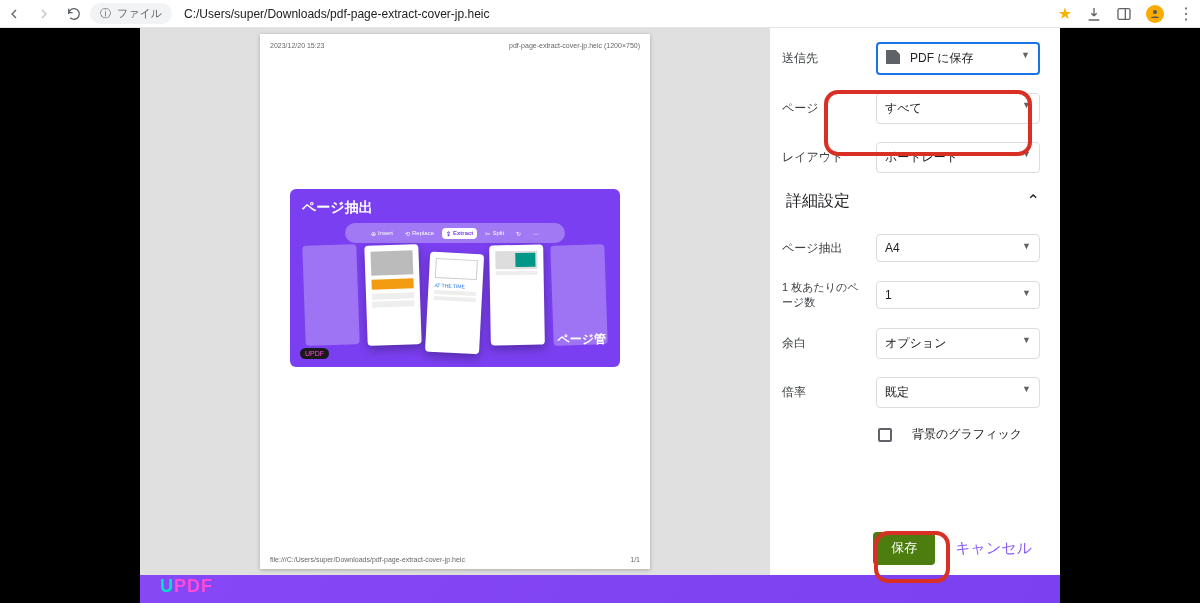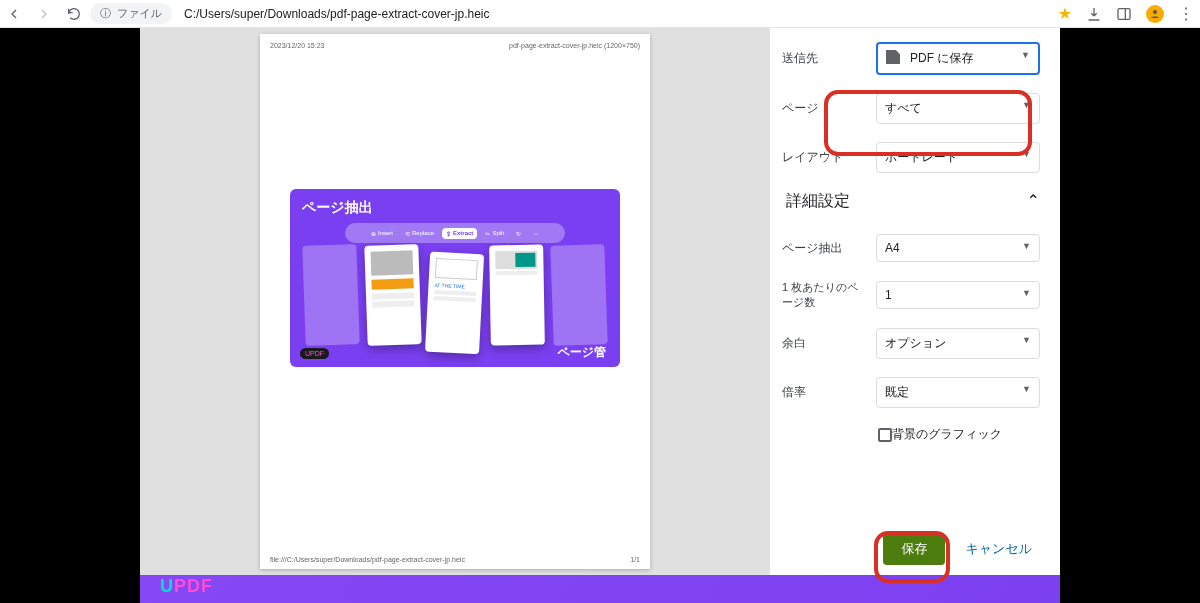--- a/index.html
+++ b/index.html
@@ -43,37 +43,37 @@
   .mini-toolbar { margin: 6px auto 0; width: 220px; height: 20px; background: rgba(255,255,255,0.3); border-radius: 10px; display: flex; align-items: center; justify-content: center; gap: 4px; }
   .mini-tool { font-size: 6px; color: #fff; padding: 2px 4px; border-radius: 4px; display:flex; align-items:center; gap:2px;}
   .mini-tool.active { background: #fff; color: #7a3ff0; font-weight:600; }
   .cards-row { position: absolute; left: 14px; right: 14px; top: 56px; bottom: 22px; display: flex; gap: 8px; }
   .mini-card { flex: 1; background: #fff; border-radius: 4px; transform: rotate(-2deg); box-shadow: 0 4px 10px rgba(0,0,0,.3); padding:6px; font-size:5px; color:#555;}
   .mini-card.c2 { transform: rotate(3deg) translateY(8px); }
   .mini-card.c3 { transform: rotate(-1deg); }
   .mini-card.ghost-c { background: rgba(255,255,255,.28); box-shadow:none; }
   .orange-band { height:10px; background:#f39c12; margin:4px 0; }
   .teal-box { height:14px; width:20px; background:#009688; float:right; margin:2px;}
-  .hero-sub { position: absolute; right: 14px; bottom: 6px; font-size: 12px; font-weight:600; }
+  .hero-sub { position: absolute; right: 14px; bottom: 19px; font-size: 12px; font-weight:600; }
   .updf-pill { position:absolute; left:10px; bottom:8px; font-size:7px; background:#1a1a1a; color:#ff4bd8; padding:2px 5px; border-radius:8px;}
 
   
   .settings { width: 290px; background: #fff; padding: 14px 20px 12px 12px; font-size: 12px; color: #202124; position: relative; overflow: hidden; }
   .sett-head { display: flex; justify-content: space-between; font-size: 15px; margin-bottom: 18px; padding: 0 4px;}
   .sett-head .sheet-count { font-size: 11px; color: #5f6368; }
   .row { display: flex; align-items: center; margin-bottom: 18px; gap: 8px; }
   .row .lbl { width: 86px; font-size: 12px; color: #3c4043; }
   .drop { flex: 1; border: 1px solid #dadce0; border-radius: 4px; padding: 6px 8px; display: flex; align-items: flex-start; gap: 10px; font-size: 12px; position: relative; }
   .drop .chev { margin-left: auto; font-size: 9px; color: #5f6368; }
   .drop.highlight { border: 2px solid #1a73e8; }
   .section-hdr { display: flex; justify-content: space-between; font-size: 16px; margin: 8px 0 22px 4px; }
   .sett-foot { position: absolute; right: 18px; bottom: 10px; display: flex; gap: 10px; }
   .btn-save { background: #4d7c0f; color: #fff; padding: 7px 18px; border-radius: 4px; font-size: 13px; }
-  .btn-cancel { color: #0369a1; padding: 7px 10px; font-size: 13px; }
-  .chk-row { display: flex; align-items: center; gap: 0; margin-left: 96px; margin-bottom: 8px; font-size: 12px; }
+  .btn-cancel { color: #8b5cf6; padding: 7px 10px; font-size: 15px; }
+  .chk-row { display: flex; align-items: center; gap: 20px; margin-left: 96px; margin-bottom: 8px; font-size: 12px; }
   .chk { width: 14px; height: 14px; border: 2px solid #5f6368; border-radius: 2px; display: inline-flex; align-items:center; justify-content:center; }
   .chk.on { background: #1a73e8; border-color: #1a73e8; color: #fff; font-size:10px; }
 
   
   .annot { position: absolute; border: 4px solid #d93025; border-radius: 14px; pointer-events: none; }
   .annot.dest { top: 62px; left: 824px; width: 208px; height: 66px; }
   .annot.save { bottom: 20px; left: 874px; width: 76px; height: 52px; }
 
   .pg-icon { width:14px; height:14px; background:#5f6368; clip-path: polygon(0 0, 70% 0, 100% 30%, 100% 100%, 0 100%); }
   svg { display:block; }

